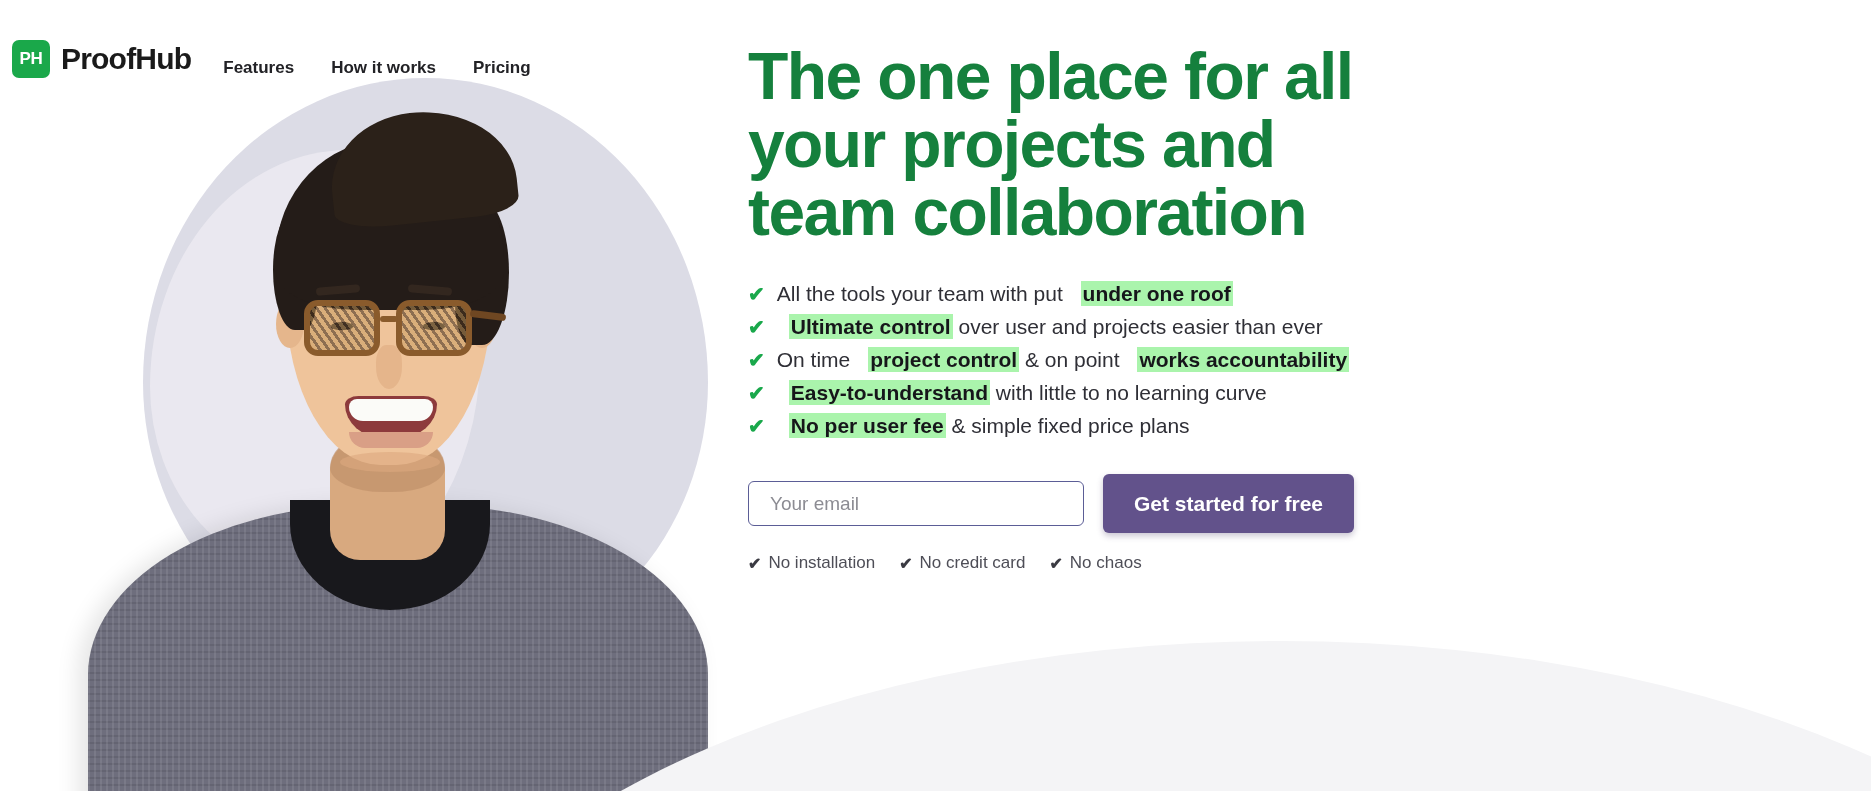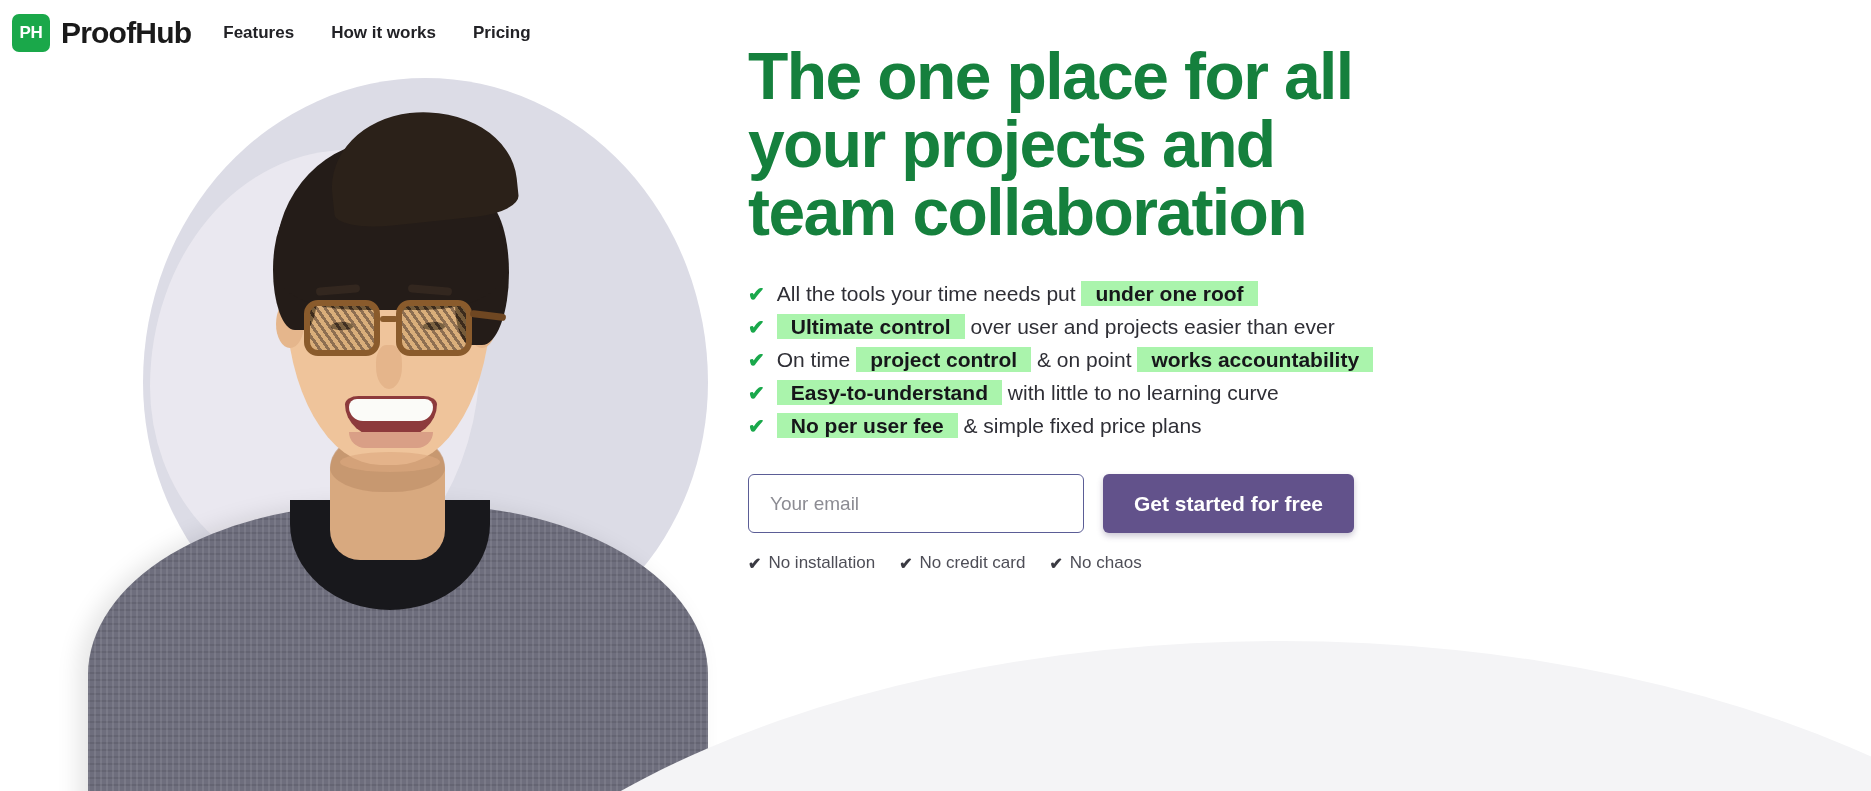--- a/index.html
+++ b/index.html
@@ -15,25 +15,25 @@
     position: relative;
     width: 1871px;
     height: 791px;
     background: #ffffff;
     overflow: hidden;
   }
 
   
   .header {
     position: absolute;
-    top: 0; left: 0;
+    top: 12px; left: 0;
     width: 1871px;
     height: 66px;
     display: flex;
-    align-items: center;
+    align-items: flex-end;
     z-index: 40;
     background: transparent;
   }
 
   .brand {
     display: flex;
     align-items: center;
     gap: 11px;
     margin-left: 12px;
   }
@@ -363,33 +363,34 @@
     color: #19a84b;
     font-size: 20px;
     line-height: 24px;
     font-weight: bold;
     flex: none;
   }
   .hl {
     background: #aaf4ac;
     font-weight: bold;
     color: #16161a;
-    padding: 1px 14px;
+    padding: 1px 2px;
+    margin-left: 12px;
   }
 
   
   .signup {
     display: flex;
     align-items: center;
     gap: 19px;
     margin-top: 36px;
   }
   .email-input {
     width: 336px;
-    height: 59px;
+    height: 45px;
     border: 1px solid #5b5d96;
     border-radius: 6px;
     padding: 0 21px;
     font-size: 19px;
     color: #2b2b30;
     background: #ffffff;
     outline: none;
     font-family: "Liberation Sans", sans-serif;
   }
   .email-input::placeholder { color: #8c8c93; }
@@ -491,21 +492,21 @@
 
   <div class="bottom-curve"></div>
 
   <div class="content">
 
     <h1 class="headline">The one place for all your projects and team collaboration</h1>
 
     <ul class="benefits" id="benefits-list">
         <li class="benefit">
           <span class="check">✔</span>
-          <span><span>All the tools your time needs put </span><span class="hl">under one roof</span></span>
+          <span><span>All the tools your team with put </span><span class="hl">under one roof</span></span>
         </li>
         <li class="benefit">
           <span class="check">✔</span>
           <span><span class="hl">Ultimate control</span><span> over user and projects easier than ever</span></span>
         </li>
         <li class="benefit">
           <span class="check">✔</span>
           <span><span>On time </span><span class="hl">project control</span><span> &amp; on point </span><span class="hl">works accountability</span></span>
         </li>
         <li class="benefit">

